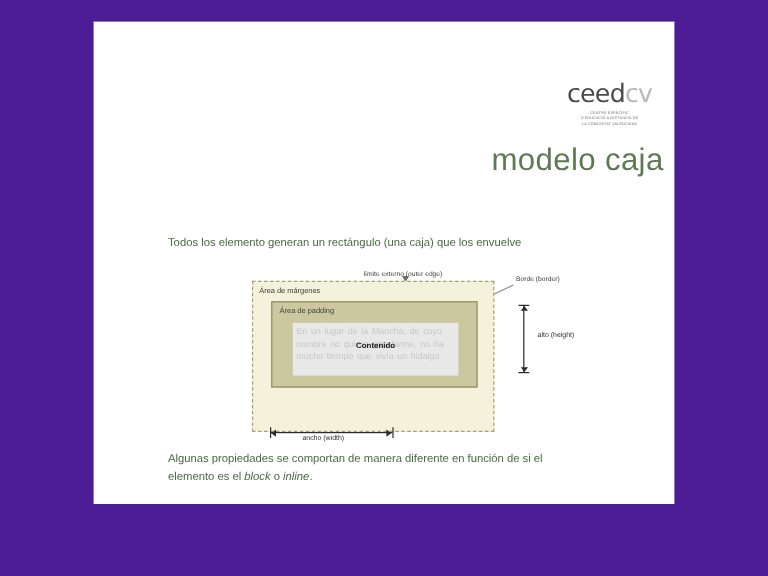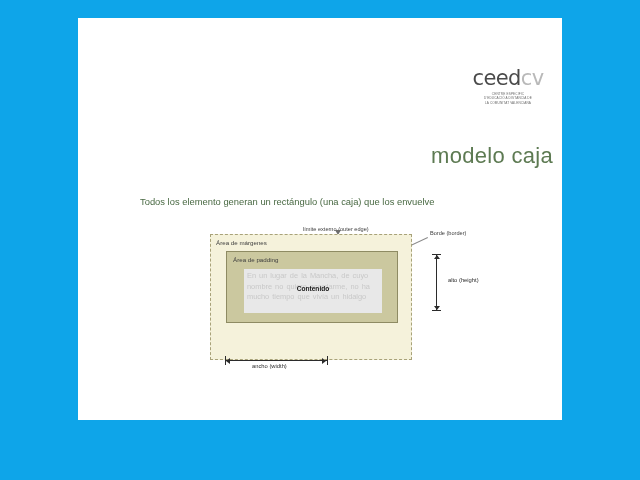--- a/index.html
+++ b/index.html
@@ -11,21 +11,21 @@
     overflow: hidden;
   }
   body {
     font-family: "Liberation Sans", sans-serif;
   }
 
   #viewport {
     position: relative;
     width: 640px;
     height: 480px;
-    background: #0ea5e9;
+    background: #4c1d95;
   }
 
   
   #slide {
     position: absolute;
     left: 78px;
     top: 18px;
     width: 484px;
     height: 402px;
     background: #ffffff;
@@ -57,22 +57,22 @@
     color: #6b6b6b;
     letter-spacing: 0.15px;
     text-transform: uppercase;
     white-space: nowrap;
   }
 
   
   #title {
     position: absolute;
     right: 9px;
-    top: 125px;
-    font-size: 22px;
+    top: 100px;
+    font-size: 26px;
     color: #5d7a52;
     font-weight: 400;
     letter-spacing: 0.3px;
     white-space: nowrap;
   }
 
   
   #section-heading {
     position: absolute;
     left: 43px;
@@ -363,15 +363,16 @@
 
       <div id="width-cap-l"></div>
       <div id="width-cap-r"></div>
       <div id="width-dim"></div>
       <div id="width-arrow-l"></div>
       <div id="width-arrow-r"></div>
       <div id="width-label">ancho (width)</div>
 
     </div>
 
+    <div id="outro-text" class="body-text"><span>Algunas propiedades se comportan de manera diferente en función de si el elemento es el </span><span class="ital">block</span><span> o </span><span class="ital">inline</span><span>.</span></div>
 
   </div>
 </div>
 
 </body></html>

